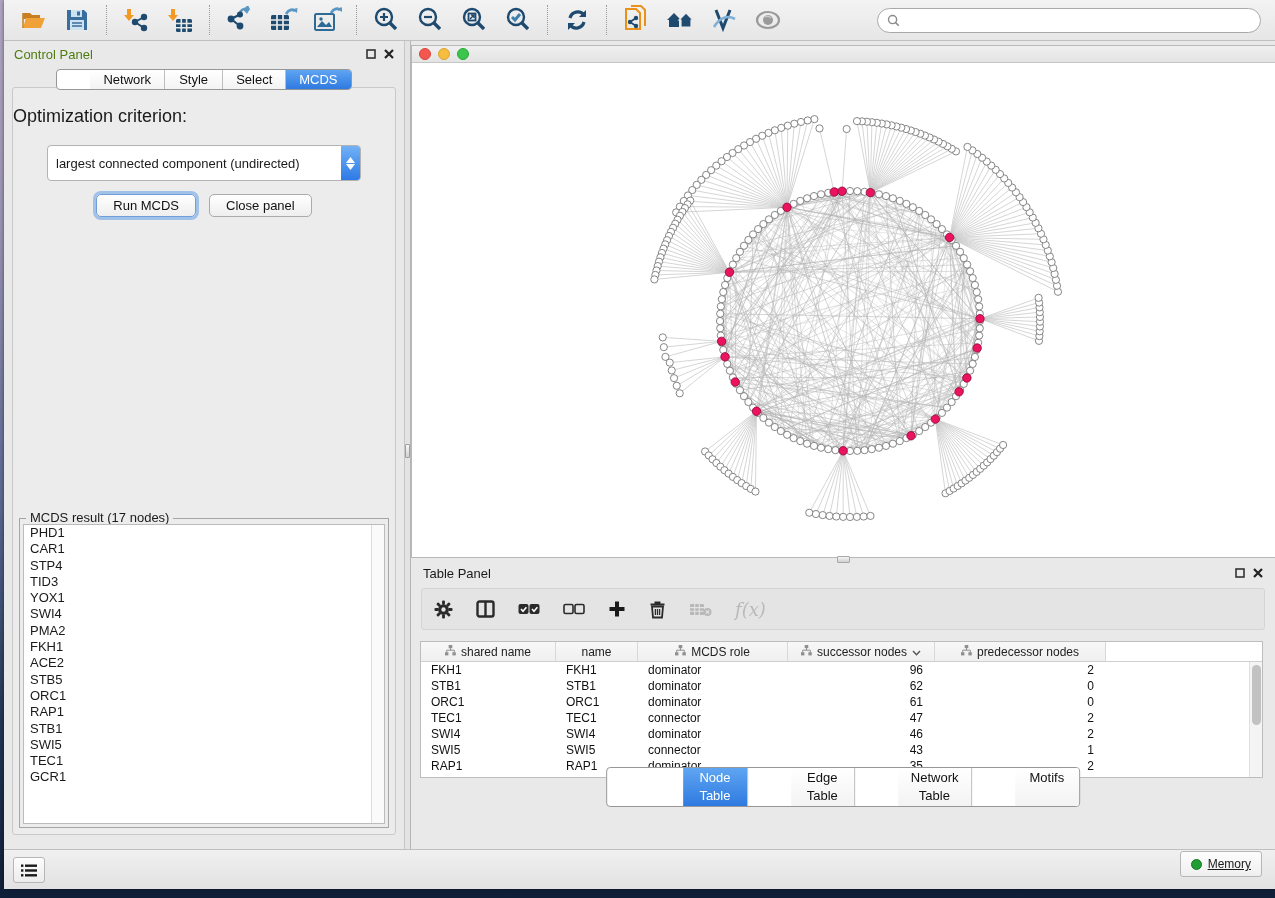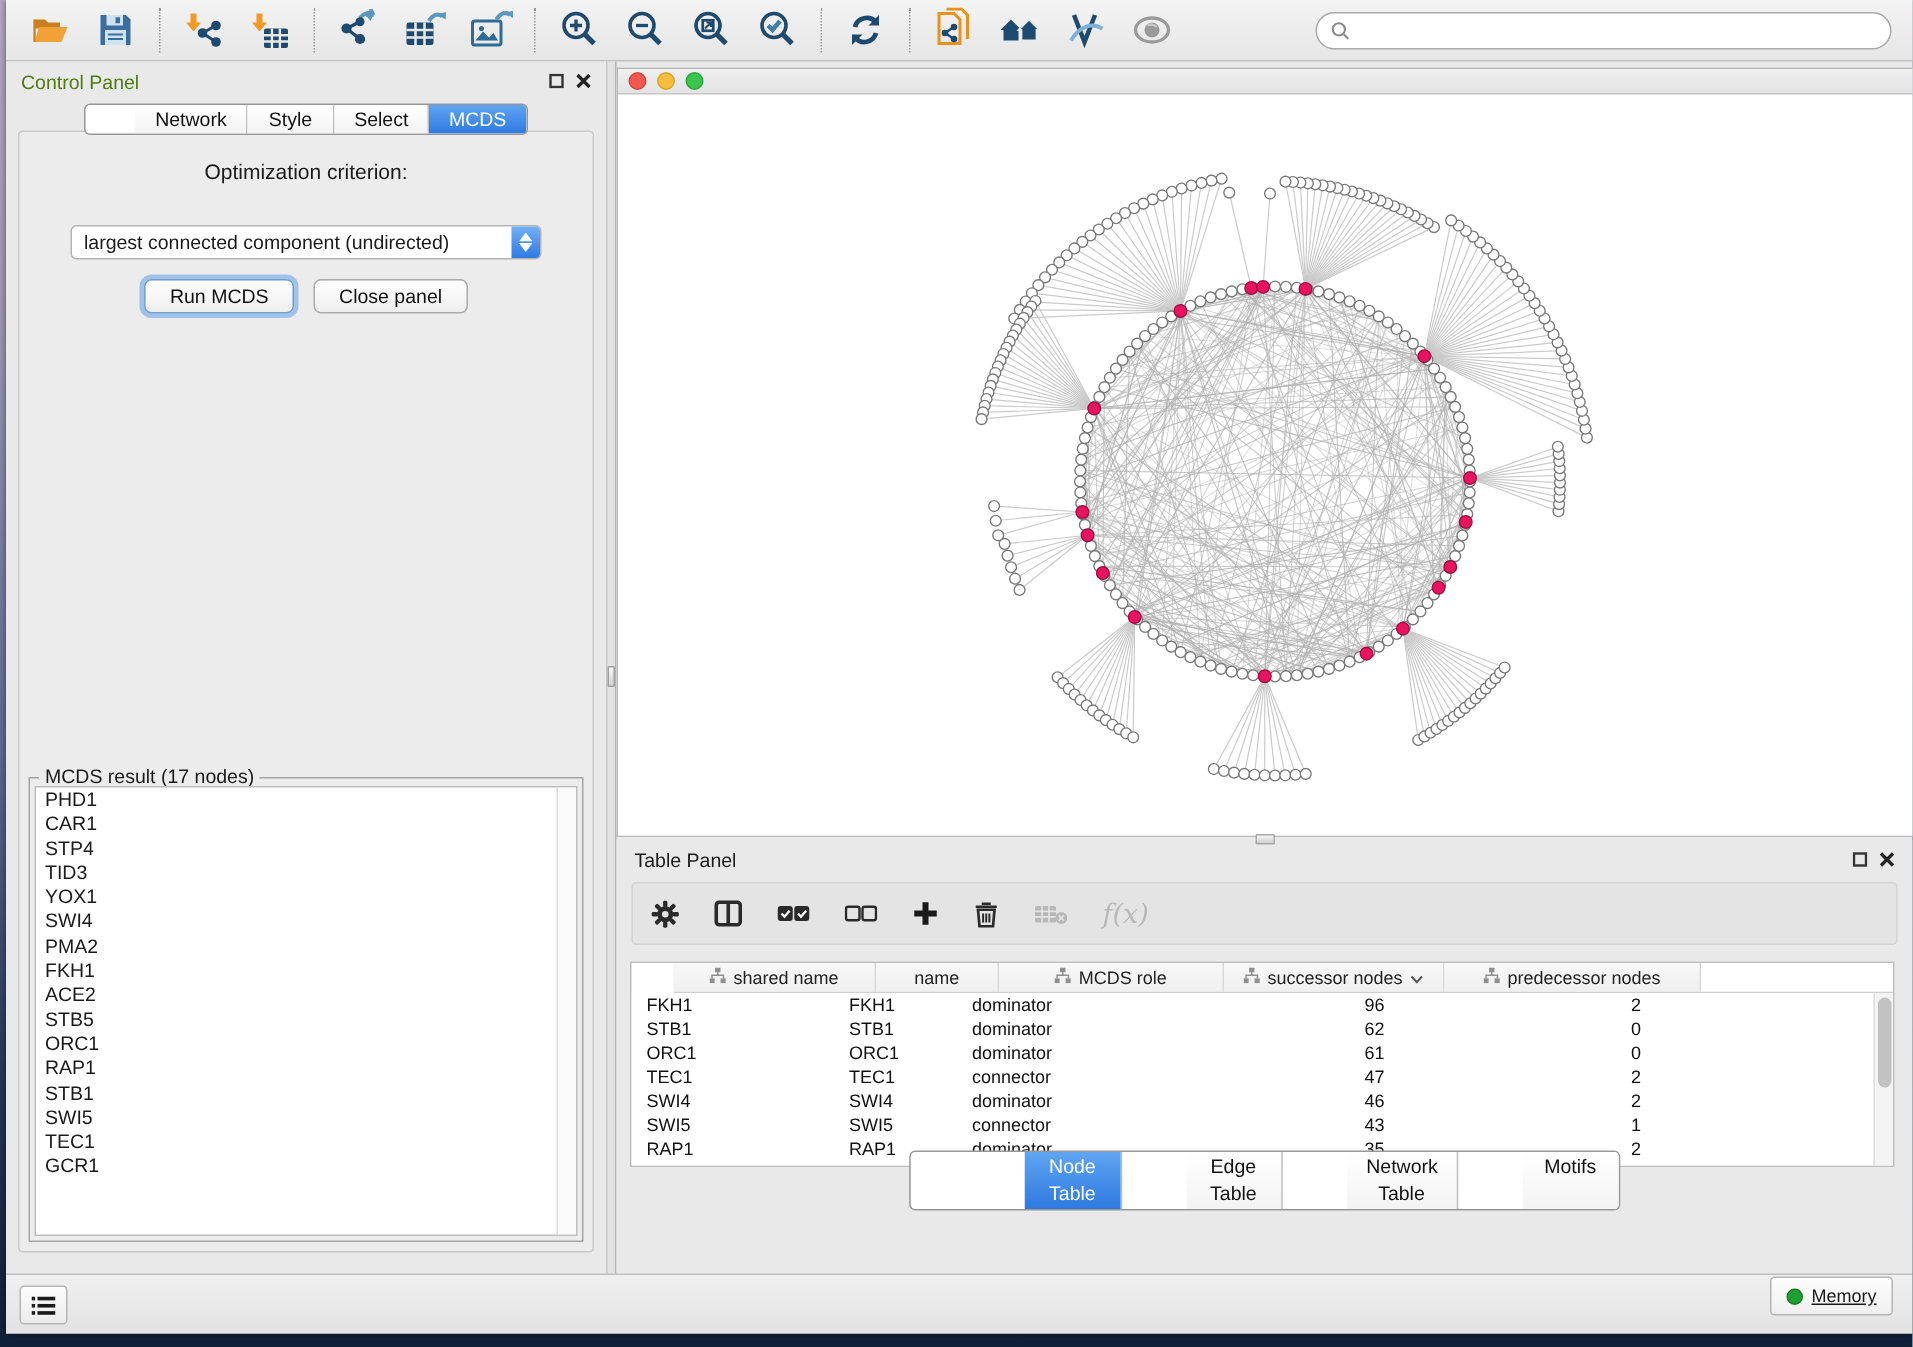--- a/index.html
+++ b/index.html
@@ -29,22 +29,22 @@
   .panel-winbtns { margin-left:auto; display:flex; gap:7px; align-items:center; }
   .winbtn { width:11px; height:11px; display:flex; align-items:center; justify-content:center; cursor:pointer; }
   #cp-tabs-row { display:flex; justify-content:center; margin-top:2px; height:21px; position:relative; z-index:2; }
   .seg { display:flex; border:1px solid #979797; border-radius:4px; overflow:hidden; background:#fff;padding-left:33px; }
   .seg .seg-btn { min-width:58px; padding:1px 13px; font-size:13px; background:linear-gradient(#ffffff,#f3f3f3);
     border-right:1px solid #bdbdbd; color:#111; text-align:center; line-height:18px; cursor:pointer; }
   .seg .seg-btn:last-child { border-right:none; }
   .seg .seg-btn.active { background:linear-gradient(#5fa5f2,#2e7ae0); color:#fff; }
   #cp-body { position:absolute; left:8px; right:8px; top:46px; bottom:14px; background:#ececec;
     border:1px solid #c9c9c9; border-radius:3px; }
-  #opt-label { text-align:center; margin-top:18px; font-size:14px; }
-  #opt-select { margin:28px auto 0; width:314px; height:23px; background:#fff; border:1px solid #b3b3b3;
+  #opt-label { text-align:left; margin-top:18px; font-size:18px; }
+  #opt-select { margin:18px auto 0; width:314px; height:36px; background:#fff; border:1px solid #b3b3b3;
     border-radius:4px; display:flex; align-items:center; cursor:pointer; position:relative; }
   #opt-select .sel-text { flex:1; padding:0 8px; font-size:13px; white-space:nowrap; overflow:hidden; }
   #opt-select .sel-stepper { width:19px; align-self:stretch; background:linear-gradient(#71b1f6,#2e7ae6);
     border-radius:0 3px 3px 0; display:flex; flex-direction:column; align-items:center; justify-content:center; gap:1px; }
   #cp-buttons { display:flex; justify-content:center; gap:13px; margin-top:13px; }
   .mac-btn { height:23px; padding:0 16px; font-size:13px; background:linear-gradient(#ffffff,#eeeeee);
     border:1px solid #ababab; border-radius:5px; cursor:pointer; color:#111; font-family:"Liberation Sans",sans-serif;}
   .mac-btn.focused { box-shadow:0 0 0 3px rgba(110,165,230,.6); border-color:#6f9ed9; }
   #mcds-group { position:absolute; left:6px; right:6px; top:430px; bottom:6px; border:1px solid #a5a5a5; }
   #mcds-legend { position:absolute; top:-9px; left:6px; background:#ececec; padding:0 4px; font-size:13px; }
@@ -72,21 +72,21 @@
     background:linear-gradient(#f5f5f5,#cfcfcf); border:1px solid #a8a8a8; border-radius:1px; cursor:row-resize; z-index:5; }
 
   
   #table-panel { position:absolute; left:407px; right:0; top:560px; bottom:40px; background:#e9e9e9; }
   #tp-header { height:26px; display:flex; align-items:center; padding:0 12px; }
   #tp-toolbar { height:42px; margin:2px 10px 0 10px; display:flex; align-items:center; gap:23px; padding-left:12px;
     background:#e4e4e4; border:1px solid #d4d4d4; border-radius:3px; }
   .tp-icon { display:flex; align-items:center; justify-content:center; cursor:pointer; }
   .tp-icon.disabled { cursor:default; }
   .fx-label { font-family:"DejaVu Serif",serif; font-style:italic; font-size:18px; color:#b9b9b9; }
-  #node-table { position:absolute; left:9px; right:12px; top:81px; bottom:71px; background:#fff; border:1px solid #bdbdbd;padding-left:28px; }
+  #node-table { position:absolute; left:9px; right:12px; top:81px; bottom:71px; background:#fff; border:1px solid #bdbdbd; }
   #nt-header { display:grid; grid-template-columns:135px 82px 150px 147px 171px 1fr; height:20px;
     border-bottom:1px solid #cfcfcf; background:#fff; }
   .nt-hcell { display:flex; align-items:center; justify-content:center; gap:5px; font-size:12px; color:#222;
     background:linear-gradient(#f8f8f8,#efefef); border-right:1px solid #d8d8d8; position:relative; cursor:pointer; }
   .nt-hcell.empty { background:#fff; border-right:none; cursor:default; }
   #nt-body { position:absolute; left:0; right:13px; top:20px; bottom:0; overflow:hidden; }
   .nt-row { display:grid; grid-template-columns:135px 82px 150px 147px 171px 1fr; height:16px; background:#fff; }
   .nt-cell { font-size:12px; line-height:16px; padding:0 10px; white-space:nowrap; overflow:hidden; color:#111; }
   .nt-cell.num { text-align:right; padding-right:12px; }
   #nt-scrollbar { position:absolute; right:0; top:20px; bottom:0; width:13px; background:#f4f4f4; border-left:1px solid #e0e0e0; }

